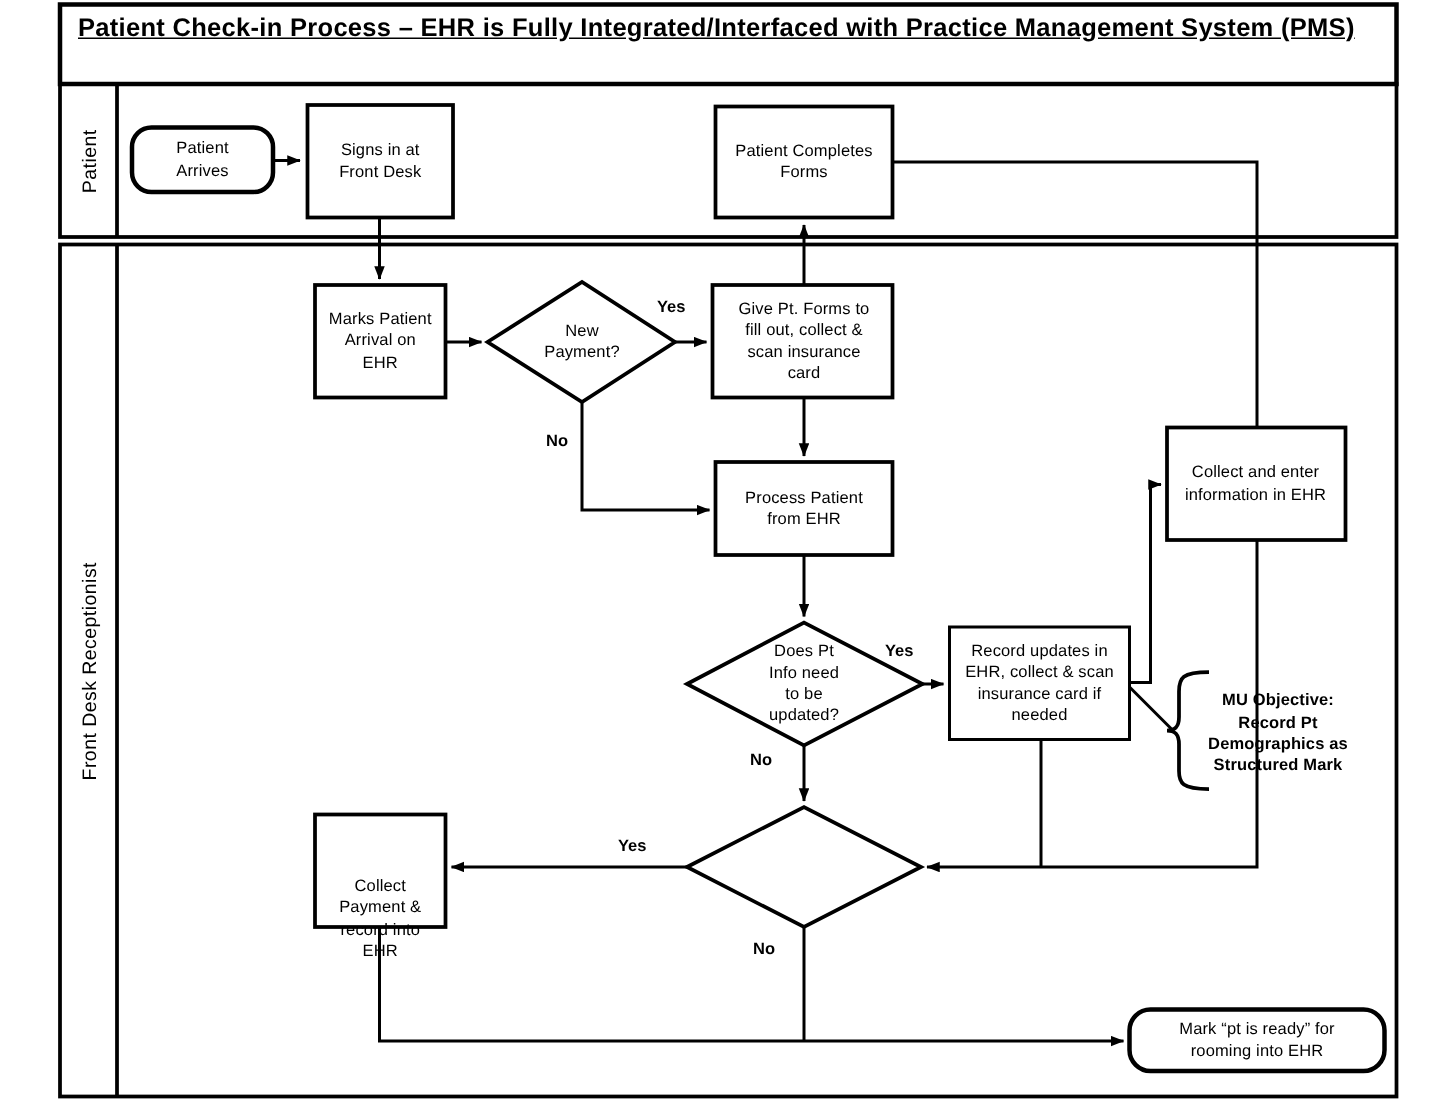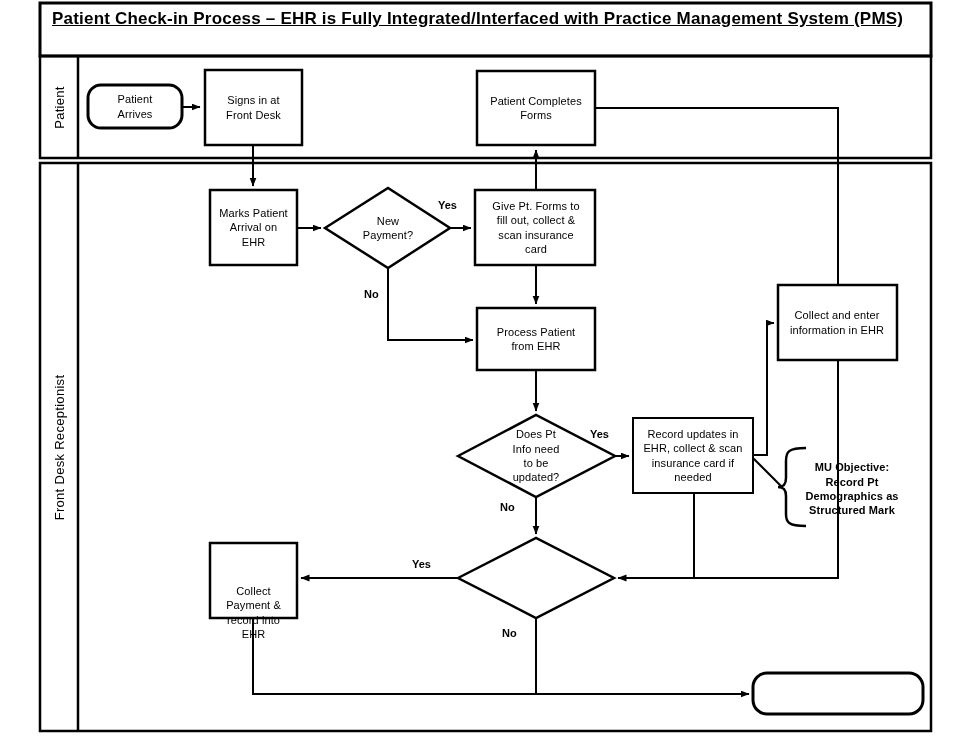--- a/index.html
+++ b/index.html
@@ -93,20 +93,21 @@
   <div class="txt node-label" style="left:213px; top:70px;  width:81px;  height:75px;">Signs in at Front Desk</div>
   <div class="txt node-label" style="left:481px; top:71px;  width:110px; height:74px;">Patient Completes Forms</div>
   <div class="txt node-label" style="left:218px; top:190px; width:71px;  height:75px;">Marks Patient Arrival on EHR</div>
   <div class="txt node-label" style="left:360px; top:206px; width:56px;  height:44px;">New Payment?</div>
   <div class="txt node-label" style="left:488px; top:193px; width:96px;  height:69px;">Give Pt. Forms to fill out, collect &amp; scan insurance card</div>
   <div class="txt node-label" style="left:491px; top:308px; width:90px;  height:62px;">Process Patient from EHR</div>
   <div class="txt node-label" style="left:509px; top:424px; width:54px;  height:64px;">Does Pt Info need to be updated?</div>
   <div class="txt node-label" style="left:643px; top:420px; width:100px; height:71px;">Record updates in EHR, collect &amp; scan insurance card if needed</div>
   <div class="txt node-label" style="left:789px; top:287px; width:96px;  height:71px;">Collect and enter information in EHR</div>
   <div class="txt node-label" style="left:218px; top:543px; width:71px;  height:75px;margin-top:32px;">Collect Payment &amp; record into EHR</div>
+  <div class="txt node-label" style="left:768px; top:673px; width:140px; height:41px;">Mark “pt is ready” for rooming into EHR</div>
 
   <div class="txt node-label bold" style="left:794px; top:452px; width:116px; height:74px;">MU Objective: Record Pt Demographics as Structured Mark</div>
 
   <div class="txt edge-label" style="left:438px; top:198px; width:30px; height:14px;">Yes</div>
   <div class="txt edge-label" style="left:364px; top:287px; width:24px; height:14px;">No</div>
   <div class="txt edge-label" style="left:590px; top:427px; width:30px; height:14px;">Yes</div>
   <div class="txt edge-label" style="left:500px; top:500px; width:24px; height:14px;">No</div>
   <div class="txt edge-label" style="left:412px; top:557px; width:30px; height:14px;">Yes</div>
   <div class="txt edge-label" style="left:502px; top:626px; width:24px; height:14px;">No</div>
 

